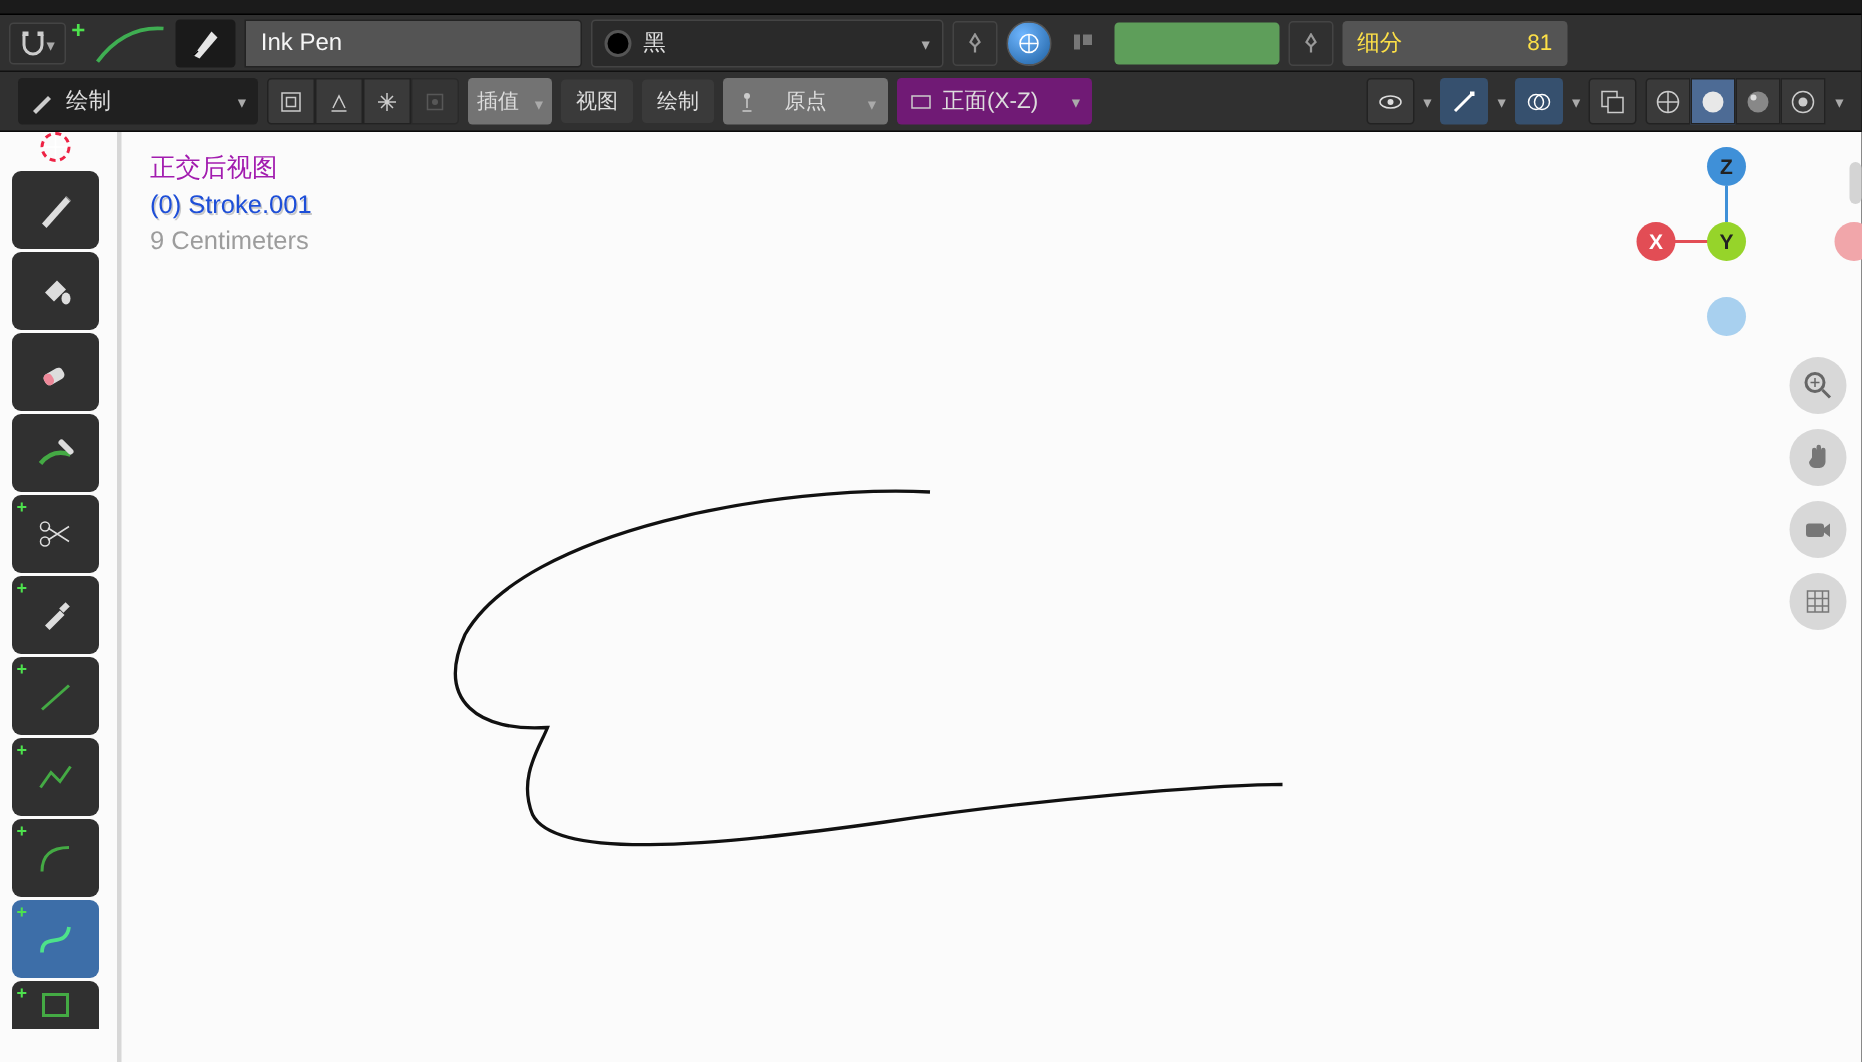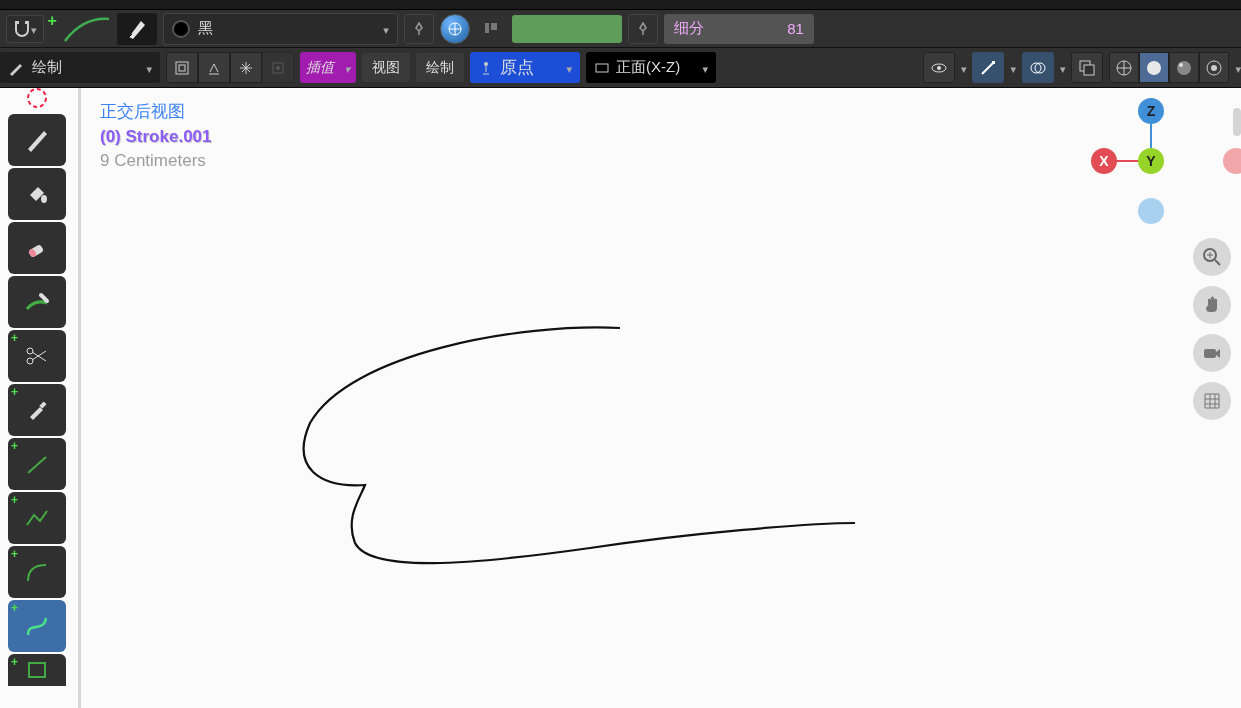--- a/index.html
+++ b/index.html
@@ -14,54 +14,54 @@
 .stroke-swatch svg { width:48px; height:28px;}
 .brush-icon-box { width: 40px; height: 32px; background:#1a1a1a; border-radius:3px; display:flex; align-items:center; justify-content:center;}
 .brush-name-field { width: 225px; height: 32px; background: #545454; border: 1px solid #232323; border-radius: 0 3px 3px 0; color: #f5f5f5; display:flex; align-items:center; padding:0 10px; font-size:16px;}
 .color-dropdown { flex:0 0 235px; height: 32px; background: #2a2a2a; border:1px solid #444; border-radius:3px; display:flex; align-items:center; padding:0 8px; color:#ddd; font-size:15px; gap:8px;}
 .color-dropdown .circle { width:18px; height:18px; border-radius:50%; background:#000; border:2px solid #555;}
 .color-dropdown .chev { margin-left:auto;}
 .pin-btn, .small-icon-btn { width:30px; height:30px; background:#303030; border:1px solid #444; border-radius:3px; display:flex; align-items:center; justify-content:center;}
 .globe-btn { width:30px; height:30px; border-radius:50%; display:flex; align-items:center; justify-content:center;}
 .link-btn { width:30px; height:30px; display:flex; align-items:center; justify-content:center;}
 .green-slider { flex:0 0 110px; height:28px; background:#5e9e5a; border-radius:3px;}
-.num-field { flex:0 0 150px; height:30px; background:#545454; border-radius:3px; display:flex; align-items:center; padding:0 10px; color:#f0abfc; font-size:15px;}
+.num-field { flex:0 0 150px; height:30px; background:#545454; border-radius:3px; display:flex; align-items:center; padding:0 10px; color:#fde047; font-size:15px;}
 .num-field .label { flex:1;}
 .num-field .val { font-variant-numeric: tabular-nums;}
 
-.topbar3 { height: 40px; background: #303030; display:flex; align-items:center; padding:4px 0; gap:6px; border-bottom:1px solid #0a0a0a;}
+.topbar3 { height: 40px; background: #303030; display:flex; align-items:center; padding:4px 12px; gap:6px; border-bottom:1px solid #0a0a0a;}
 .mode-dropdown { width:160px; height:31px; background:#202020; border-radius:3px; display:flex; align-items:center; padding:0 8px; gap:8px; font-size:15px;}
 .mode-dropdown .chev{margin-left:auto;}
 .icon-toggle-group { display:flex; gap:0;}
 .icon-toggle { width:32px; height:31px; background:#3a3a3a; display:flex; align-items:center; justify-content:center; border:1px solid #222;}
 .icon-toggle:first-child{border-radius:3px 0 0 3px;}
 .icon-toggle:last-child{border-radius:0 3px 3px 0;}
 .icon-toggle.disabled{opacity:.45;}
-.interp-dropdown{width:56px; height:31px; background:#a21caf; border-radius:3px; display:flex; align-items:center; padding:0 6px; font-size:14px;font-style:italic;}
+.interp-dropdown{width:56px; height:31px; background:#737373; border-radius:3px; display:flex; align-items:center; padding:0 6px; font-size:14px;}
 .lbl-btn { height:29px; background:#3a3a3a; border-radius:3px; display:flex; align-items:center; padding:0 10px; font-size:14px; color:#ddd;}
-.orient-dropdown{width:110px; height:31px; background:#1d4ed8; border-radius:3px; display:flex; align-items:center; padding:0 8px; gap:6px; font-size:17px;}
-.plane-dropdown{width:130px; height:31px; background:#000000; border-radius:3px; display:flex; align-items:center; padding:0 8px; gap:6px; font-size:15px;}
+.orient-dropdown{width:110px; height:31px; background:#737373; border-radius:3px; display:flex; align-items:center; padding:0 8px; gap:17px; font-size:14px;}
+.plane-dropdown{width:130px; height:31px; background:#701a75; border-radius:3px; display:flex; align-items:center; padding:0 8px; gap:6px; font-size:15px;}
 .spacer{flex:1;}
 .right-vp-btn{width:32px;height:31px;background:#36506e;border-radius:3px;display:flex;align-items:center;justify-content:center;}
 .shading-group{display:flex;gap:0;}
 .shading-btn{width:30px;height:31px;background:#3a3a3a;display:flex;align-items:center;justify-content:center;border:1px solid #222;}
 .shading-btn.active{background:#4d6b95;}
 .shading-btn:first-child{border-radius:3px 0 0 3px;}
 
 .workspace { position: absolute; top: 88px; left: 0; right: 0; bottom: 0; background: #fbfbfb; }
 
 .tools { position:absolute; left:8px; top:0; width:58px; display:flex; flex-direction:column; gap:2px; z-index:5;}
 .tool { width:58px; height:52px; background:#303030; border-radius:6px; display:flex; align-items:center; justify-content:center; position:relative;}
 .tool.active { background:#3d6ea8;}
 .tool .plus { position:absolute; left:3px; top:1px; color:#4de24d; font-size:12px; font-weight:bold;}
 .tool.cursor { height:24px; background:transparent; align-items:flex-start;}
 
 .overlay-text { position:absolute; left:100px; top:12px; font-size:17px; z-index:2; user-select:none;}
-.overlay-text .line1{color:#3b82f6; text-shadow:1px 1px 0 rgba(255,255,255,.5);}
-.overlay-text .line2{color:#8b5cf6; text-shadow:1px 1px 0 rgba(0,0,0,.2); margin-top:4px;font-weight:bold;}
+.overlay-text .line1{color:#a21caf; text-shadow:1px 1px 0 rgba(255,255,255,.5);}
+.overlay-text .line2{color:#1d4ed8; text-shadow:1px 1px 0 rgba(0,0,0,.2); margin-top:4px;}
 .overlay-text .line3{color:#9c9c9c; margin-top:4px;}
 
 .gizmo { position:absolute; right:30px; top:10px; width:120px; height:120px; z-index:3;}
 .gizmo .axis{position:absolute; width:26px;height:26px;border-radius:50%; display:flex; align-items:center; justify-content:center; font-size:14px; font-weight:600; color:#222;}
 .gizmo .z{background:#3f90d8; left:47px; top:0;}
 .gizmo .y{background:#96d42a; left:47px; top:50px;}
 .gizmo .x{background:#e24d55; left:0; top:50px; color:#fff;}
 .gizmo .nx{background:#f1a6aa; right:-38px; top:50px;}
 .gizmo .nz{background:#a8d0ef; left:47px; top:100px;}
 .gizmo .line{position:absolute; background:#888;}
@@ -98,20 +98,21 @@
     <svg viewBox="0 0 48 28">
         <path d="M2 26 Q 20 2 46 4" stroke="#3fae52" stroke-width="2.5" fill="none"></path>
       </svg>
   </div>
   <div class="brush-icon-box">
     <svg width="22" height="22">
         <path d="M3 19 L15 3 L19 7 L7 21 Z" fill="#e5e5e5"></path>
         <path d="M3 19 L6 16" stroke="#000" stroke-width="1"></path>
       </svg>
   </div>
+  <div class="brush-name-field">Ink Pen</div>
 
   <div class="color-dropdown">
     <span class="circle"></span>
     <span>黑</span>
     <span class="chev"></span>
   </div>
   <div class="pin-btn">
     <svg width="14" height="14">
         <path d="M7 1 L10 6 L7 9 L4 6 Z M7 9 L7 13" stroke="#999" fill="none" stroke-width="1.5"></path>
       </svg>

